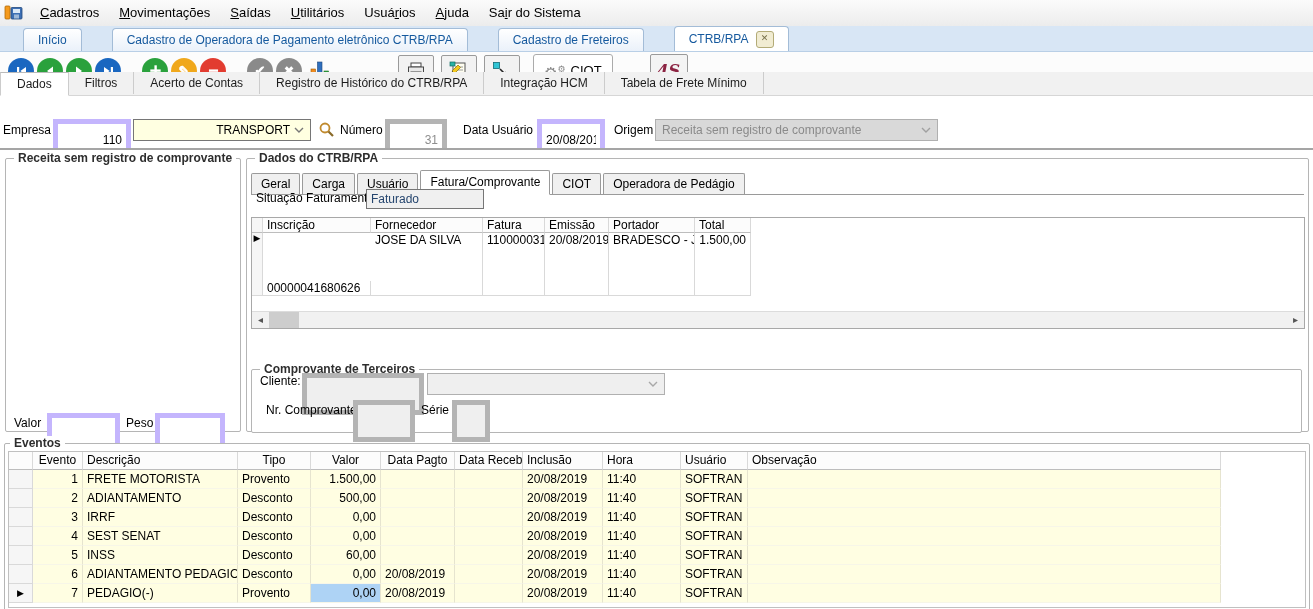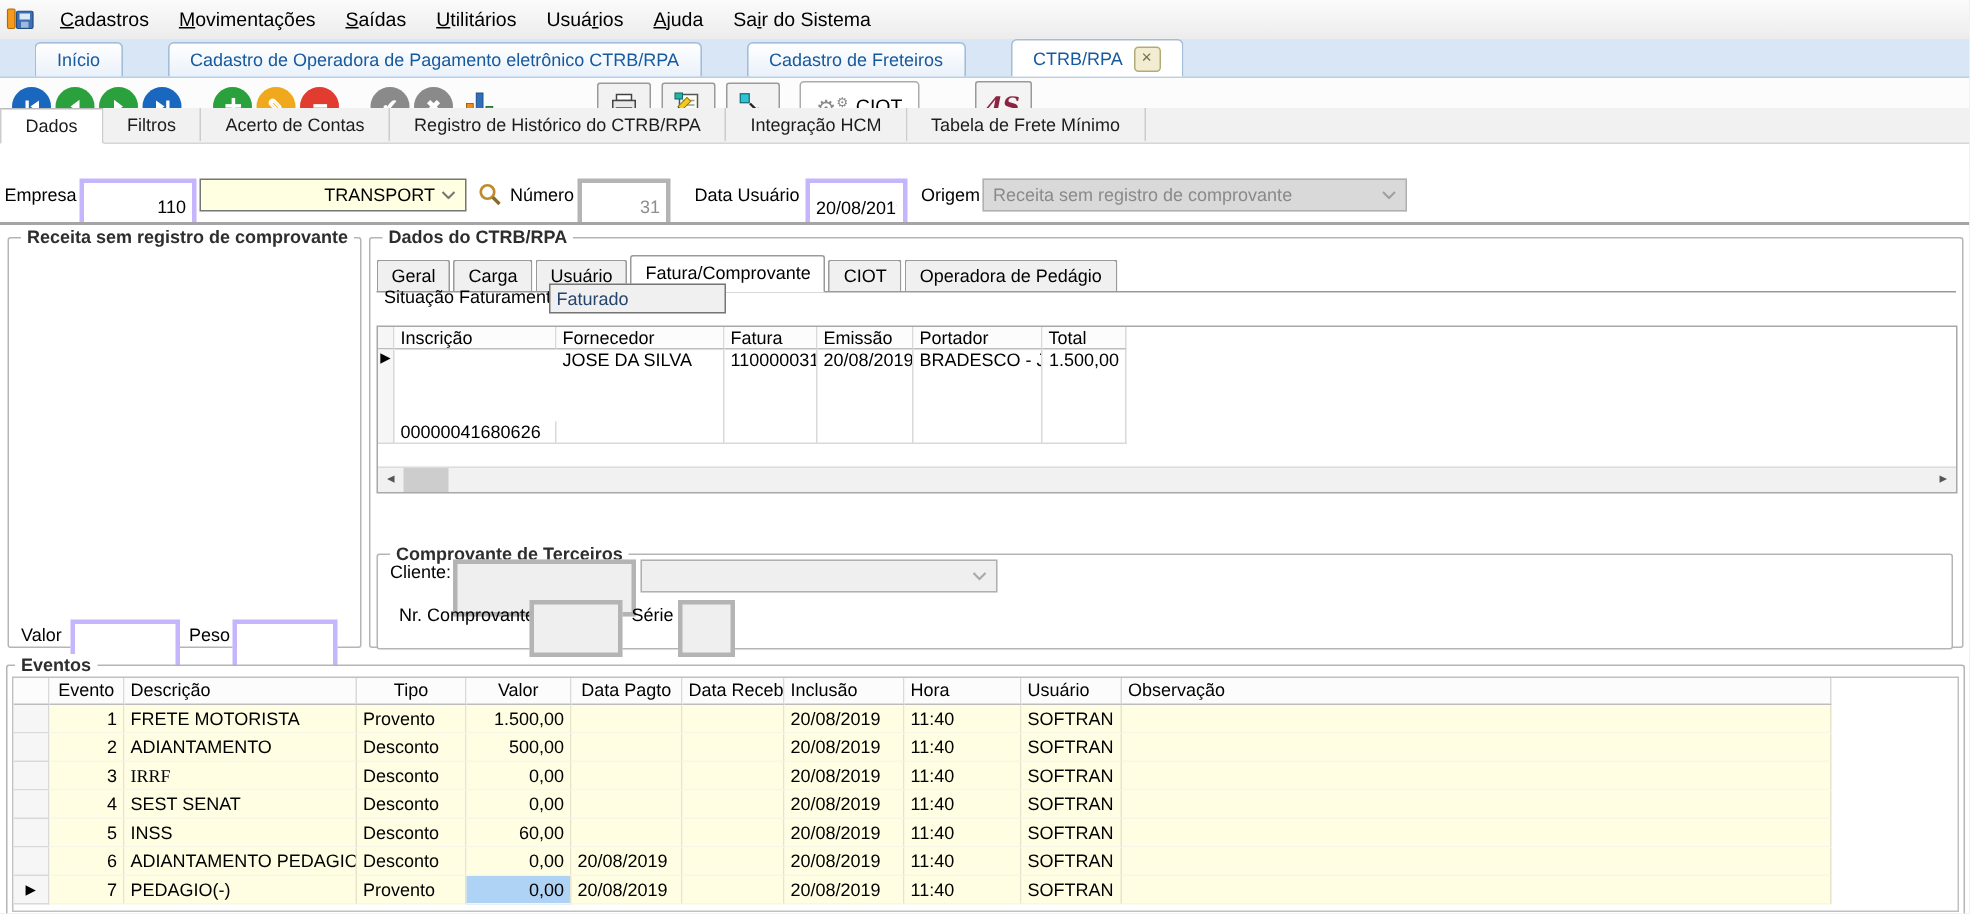--- a/index.html
+++ b/index.html
@@ -45,21 +45,21 @@
   .subtabs{position:absolute;top:72px;left:0;right:0;height:23px;background:#f1f1f1;
            border-bottom:1px solid #d6d6d6;display:flex;}
   .subtab{height:22px;line-height:22px;padding:0 16px;border-right:1px solid #cccccc;color:#1c1c1c;
           background:#f1f1f1;white-space:nowrap;}
   .subtab:first-child{border-left:1px solid #cccccc;}
   .subtab.active{background:#fff;border-bottom:1px solid #fff;border-top:1px solid #bbb;}
 
   
   .formrow{position:absolute;top:112px;left:0;right:0;height:36px;background:#fff;}
   .formrow .lbl,.groupbox .lbl{position:absolute;top:0;height:36px;line-height:36px;white-space:nowrap;}
-  .fld{position:absolute;top:7px;height:20px;border:3px solid #c4b5fd;font:12px "Liberation Sans",sans-serif;
+  .fld{position:absolute;top:7px;height:20px;border:5px solid #c4b5fd;font:12px "Liberation Sans",sans-serif;
        padding:16px 4px;box-sizing:border-box;background:#fff;}
   .fld.num{text-align:right;}
   .fld.dim{border-color:#b4b4b4;color:#8e8e8e;}
   .combo{position:absolute;top:7px;height:22px;border:1px solid #767676;box-sizing:border-box;background:#fff;
          display:flex;align-items:center;padding:0 6px;}
   .combo .ctext{flex:1;white-space:nowrap;overflow:hidden;}
   .combo .ctext.right{text-align:right;padding-right:4px;}
   .combo.yellow{background:var(--field-yellow);}
   .combo.disabled{background:#d9d9d9;border-color:#b0b0b0;color:#8a8a8a;}
   .magnifier{position:absolute;top:9px;}
@@ -391,21 +391,21 @@
             <div class="g-cell al-l" style="width: 74px;"></div>
             <div class="g-cell al-l" style="width: 68px;"></div>
             <div class="g-cell al-l" style="width: 80px;">20/08/2019</div>
             <div class="g-cell al-l" style="width: 78px;">11:40</div>
             <div class="g-cell al-l" style="width: 67px;">SOFTRAN</div>
             <div class="g-cell al-l" style="width: 473px;"></div>
           </div>
           <div class="g-row">
             <div class="g-ind" style="width: 24px;"></div>
             <div class="g-cell al-r" style="width: 50px;">3</div>
-            <div class="g-cell al-l" style="width: 155px; font-family: Liberation Serif, serif;">IRRF</div>
+            <div class="g-cell al-l" style="width: 155px;">IRRF</div>
             <div class="g-cell al-l" style="width: 73px;">Desconto</div>
             <div class="g-cell al-r" style="width: 70px;">0,00</div>
             <div class="g-cell al-l" style="width: 74px;"></div>
             <div class="g-cell al-l" style="width: 68px;"></div>
             <div class="g-cell al-l" style="width: 80px;">20/08/2019</div>
             <div class="g-cell al-l" style="width: 78px;">11:40</div>
             <div class="g-cell al-l" style="width: 67px;">SOFTRAN</div>
             <div class="g-cell al-l" style="width: 473px;"></div>
           </div>
           <div class="g-row">

